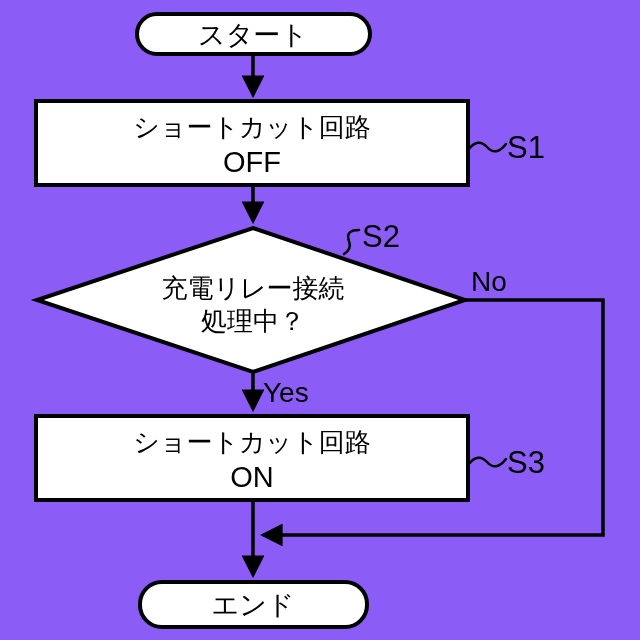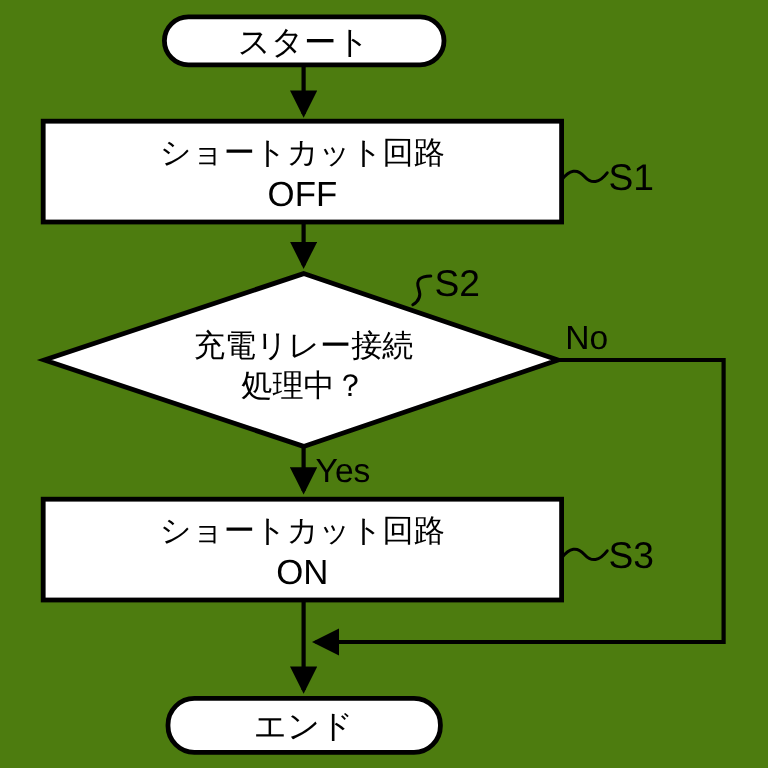--- a/index.html
+++ b/index.html
@@ -7,21 +7,21 @@
     padding: 0;
     width: 640px;
     height: 640px;
     background: #ffffff;
     overflow: hidden;
   }
   .figure-wrap {
     position: relative;
     width: 640px;
     height: 640px;
-    background: #4d7c0f;
+    background: #8b5cf6;
   }
   svg {
     display: block;
   }
   .shape {
     fill: #ffffff;
     stroke: #000000;
     stroke-width: 4;
   }
   .edge {

